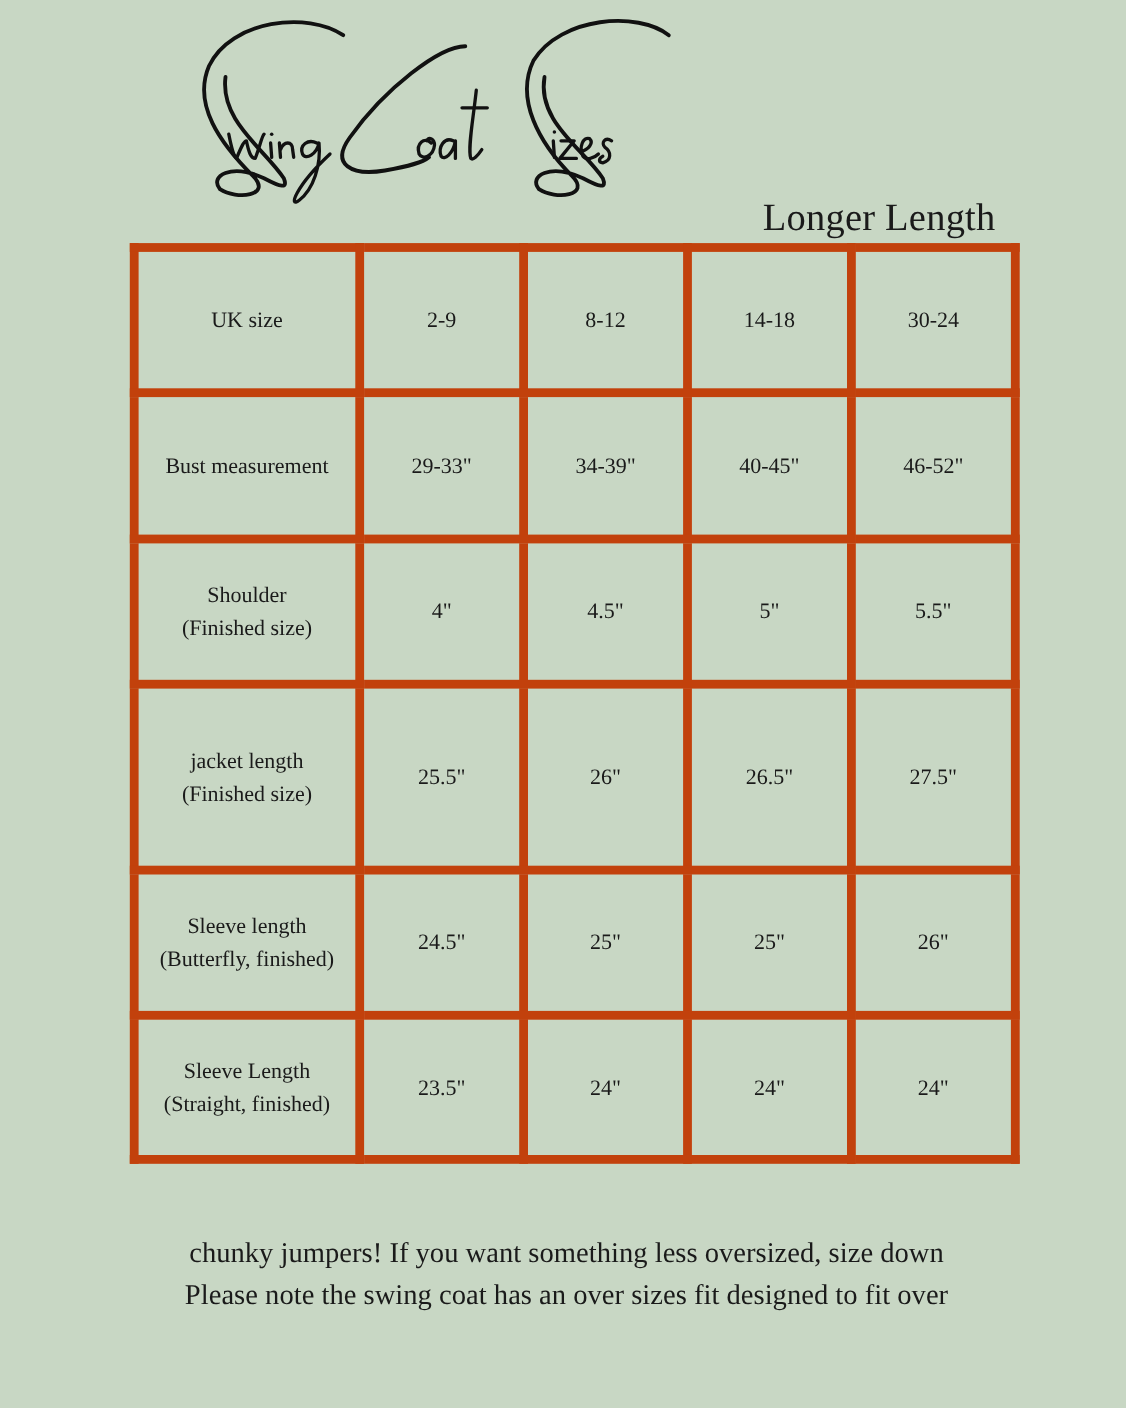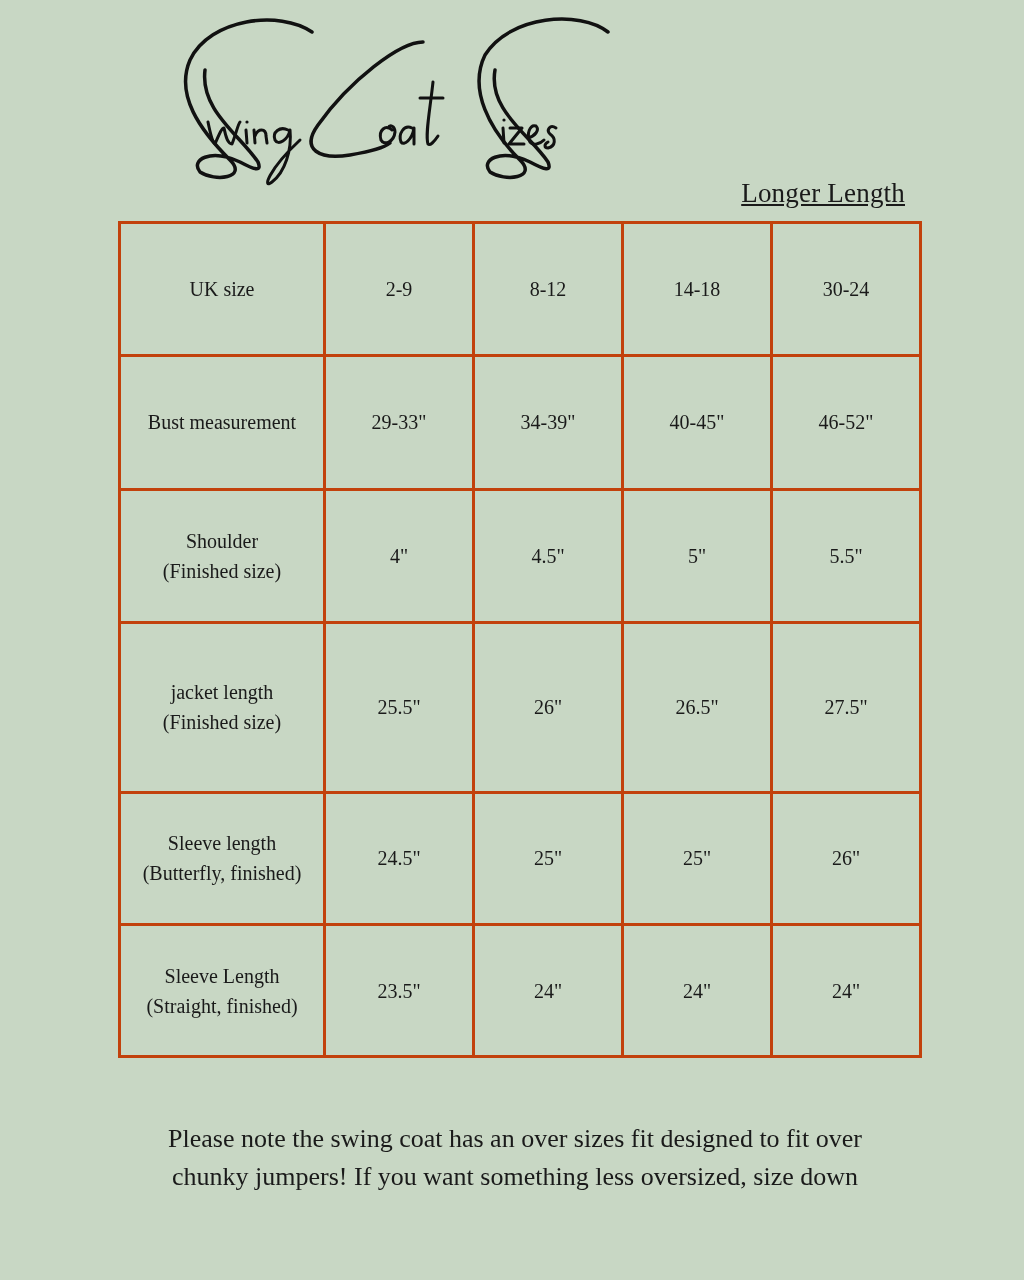--- a/index.html
+++ b/index.html
@@ -4,28 +4,28 @@
   <style>
     html, body { margin:0; padding:0; }
     body {
       width:1024px; height:1280px; background:#c8d7c4; position:relative; overflow:hidden;
       font-family:"DejaVu Serif", serif; color:#1a1a1a;
     }
     .title-wrap { position:absolute; left:0; top:0; width:1024px; height:200px; }
     .title-svg { position:absolute; left:0; top:0; }
     .subtitle {
       position:absolute; right:119px; top:178px; font-family:"Liberation Serif", serif;
-      font-size:27px; color:#1a1a1a; letter-spacing:0.2px;text-decoration:underline;
+      font-size:35px; color:#1a1a1a; letter-spacing:0.2px;
     }
     .grid {
       position:absolute; left:118px; top:221px; width:803px; height:837px;
       border-collapse:collapse; table-layout:fixed;
     }
     .grid td {
-      border:3px solid #c2410c; text-align:center; vertical-align:middle;
+      border:8px solid #c2410c; text-align:center; vertical-align:middle;
       font-family:"Liberation Serif", serif; font-size:20px; line-height:30px; padding:0;
       color:#1a1a1a;
     }
     .grid td.label { font-size:20px; }
     .note {
       position:absolute; left:100px; top:1120px; width:830px; text-align:center;
       font-family:"Liberation Serif", serif; font-size:26px; line-height:38px; color:#1a1a1a;
     }
   </style>
 </head>
@@ -110,15 +110,15 @@
       <td class="label"><span>Sleeve Length</span><br><span>(Straight, finished)</span></td>
       <td>23.5"</td>
       <td>24"</td>
       <td>24"</td>
       <td>24"</td>
     </tr>
   </tbody>
 </table>
 
 <div class="note">
+  <div>chunky jumpers! If you want something less oversized, size down</div>
   <div>Please note the swing coat has an over sizes fit designed to fit over</div>
-  <div>chunky jumpers! If you want something less oversized, size down</div>
 </div>
 
 </body></html>

